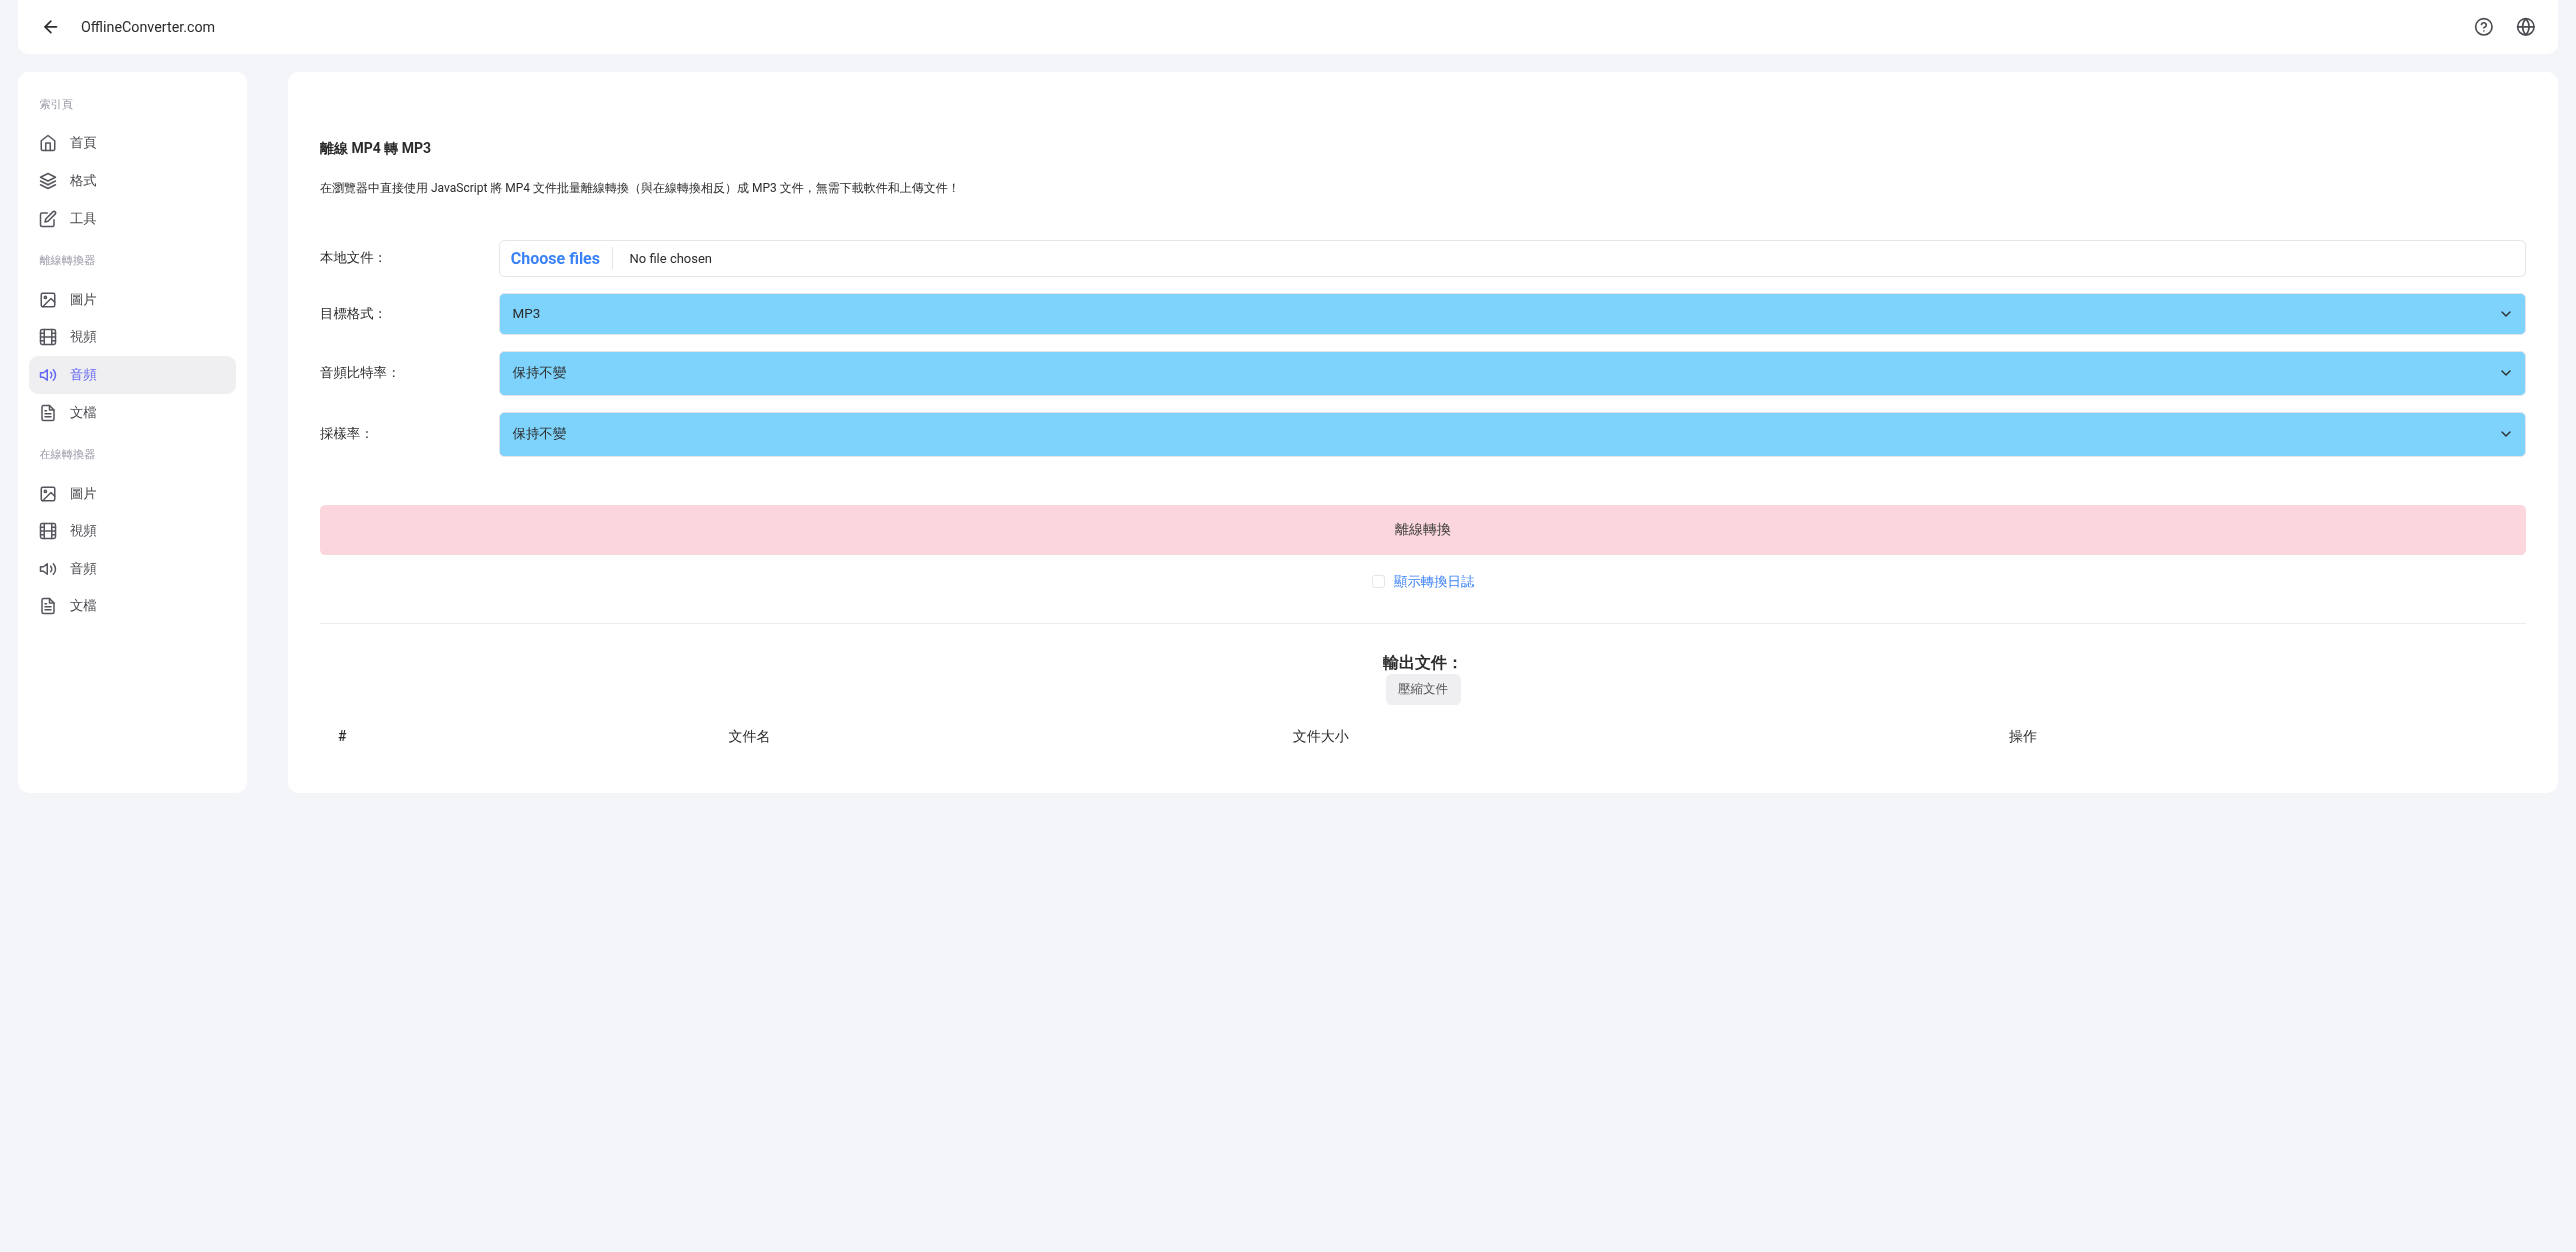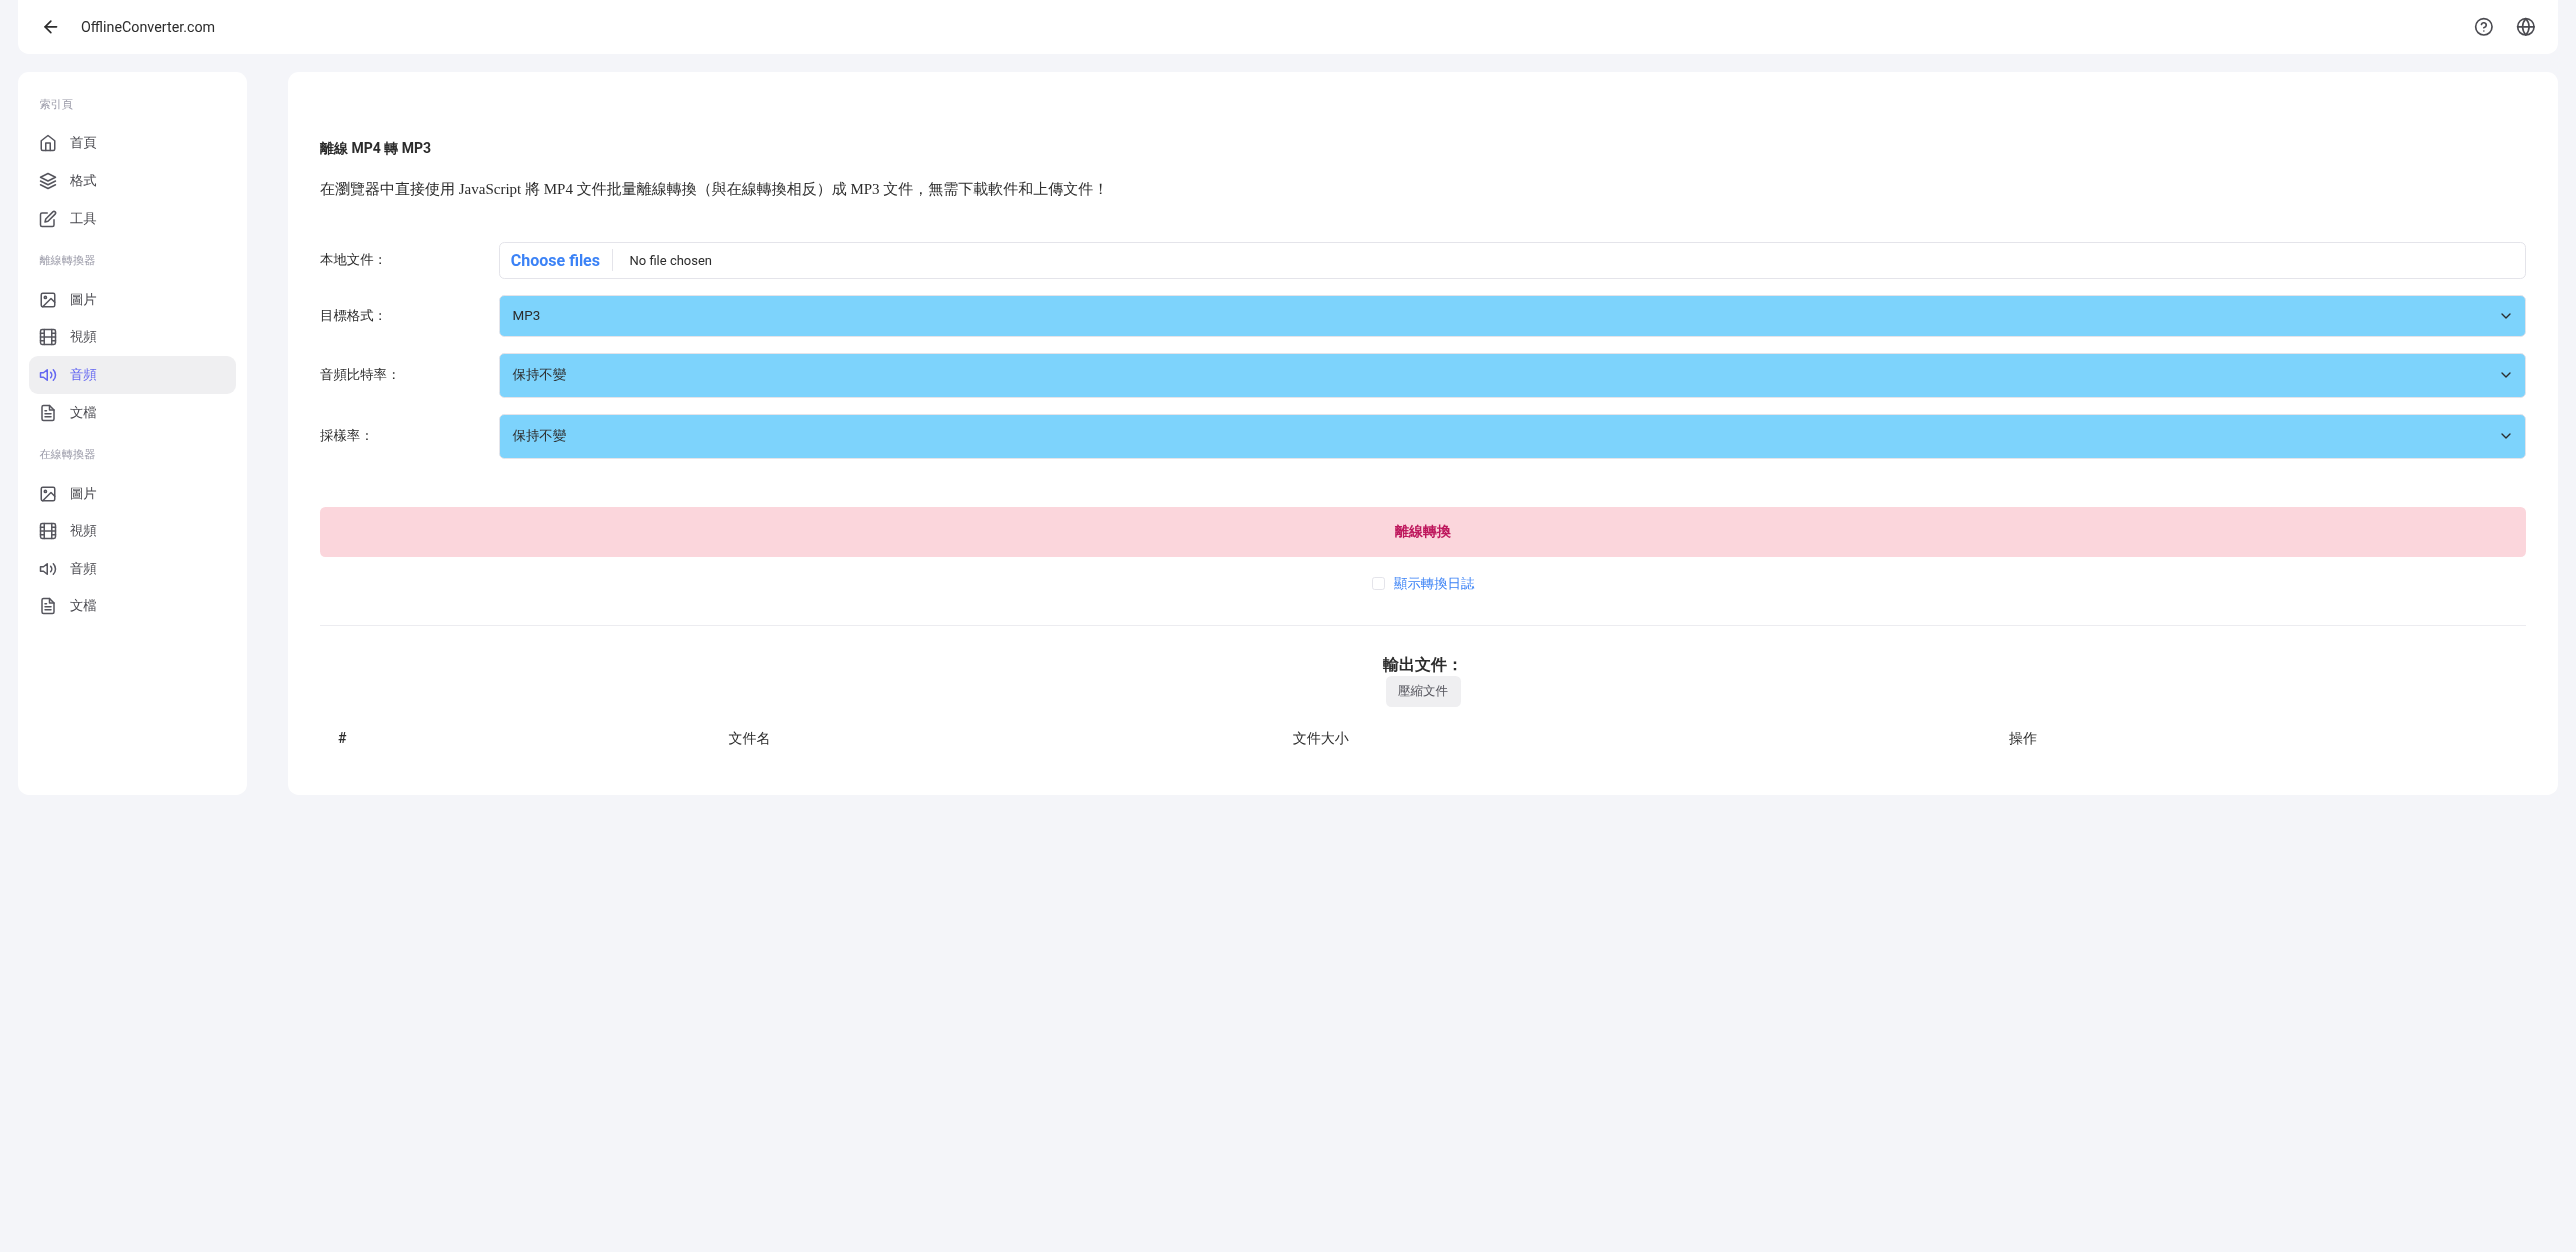--- a/index.html
+++ b/index.html
@@ -103,24 +103,23 @@
       min-height: 644px;
     }
     .page-title {
       font-size: 14px;
       font-weight: 700;
       color: #2c2c2c;
       margin-bottom: 21.5px;
       margin-top: 36px;
     }
     .page-desc {
-      font-size: 15px;
+      font-size: 12px;
       color: #2c2c2c;
       margin-bottom: 43px;
-      font-family: Liberation Serif, serif;
     }
     .form-row {
       display: flex;
       align-items: center;
       margin-bottom: 16px;
     }
     .form-label {
       width: 179px;
       font-size: 13.4px;
       color: #2c2c2c;
@@ -167,26 +166,26 @@
     .select-chevron {
       position: absolute;
       right: 12.5px;
       top: 50%;
       transform: translateY(-50%);
       pointer-events: none;
     }
     .convert-btn {
       width: 100%;
       background: #fbd6dc;
-      color: #be185d;
+      color: #404040;
       border: none;
       border-radius: 5.4px;
       padding: 16px 0;
       font-size: 14px;
-      font-weight: 700;
+      font-weight: 400;
       cursor: pointer;
       margin-top: 32px;
     }
     .checkbox-row {
       display: flex;
       align-items: center;
       justify-content: center;
       gap: 9px;
       margin-top: 18px;
       font-size: 13.4px;

